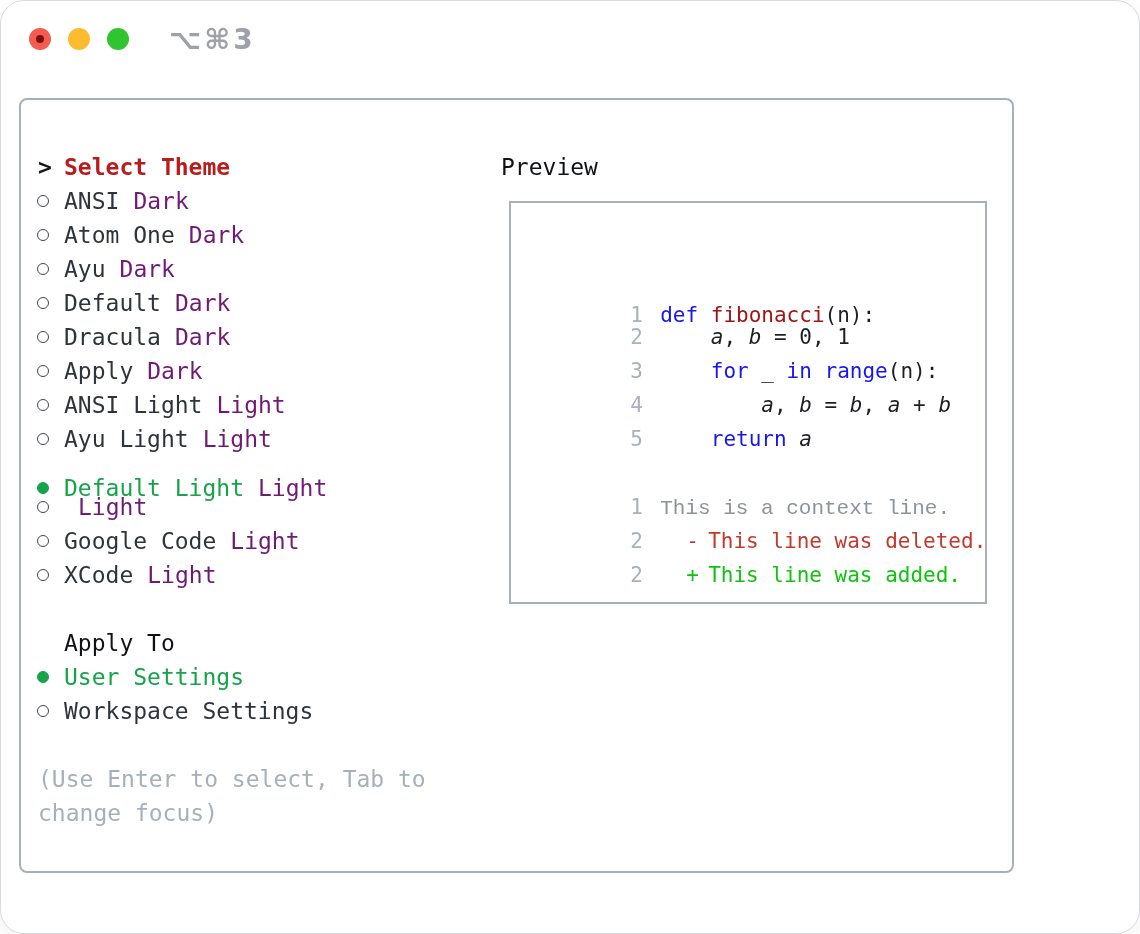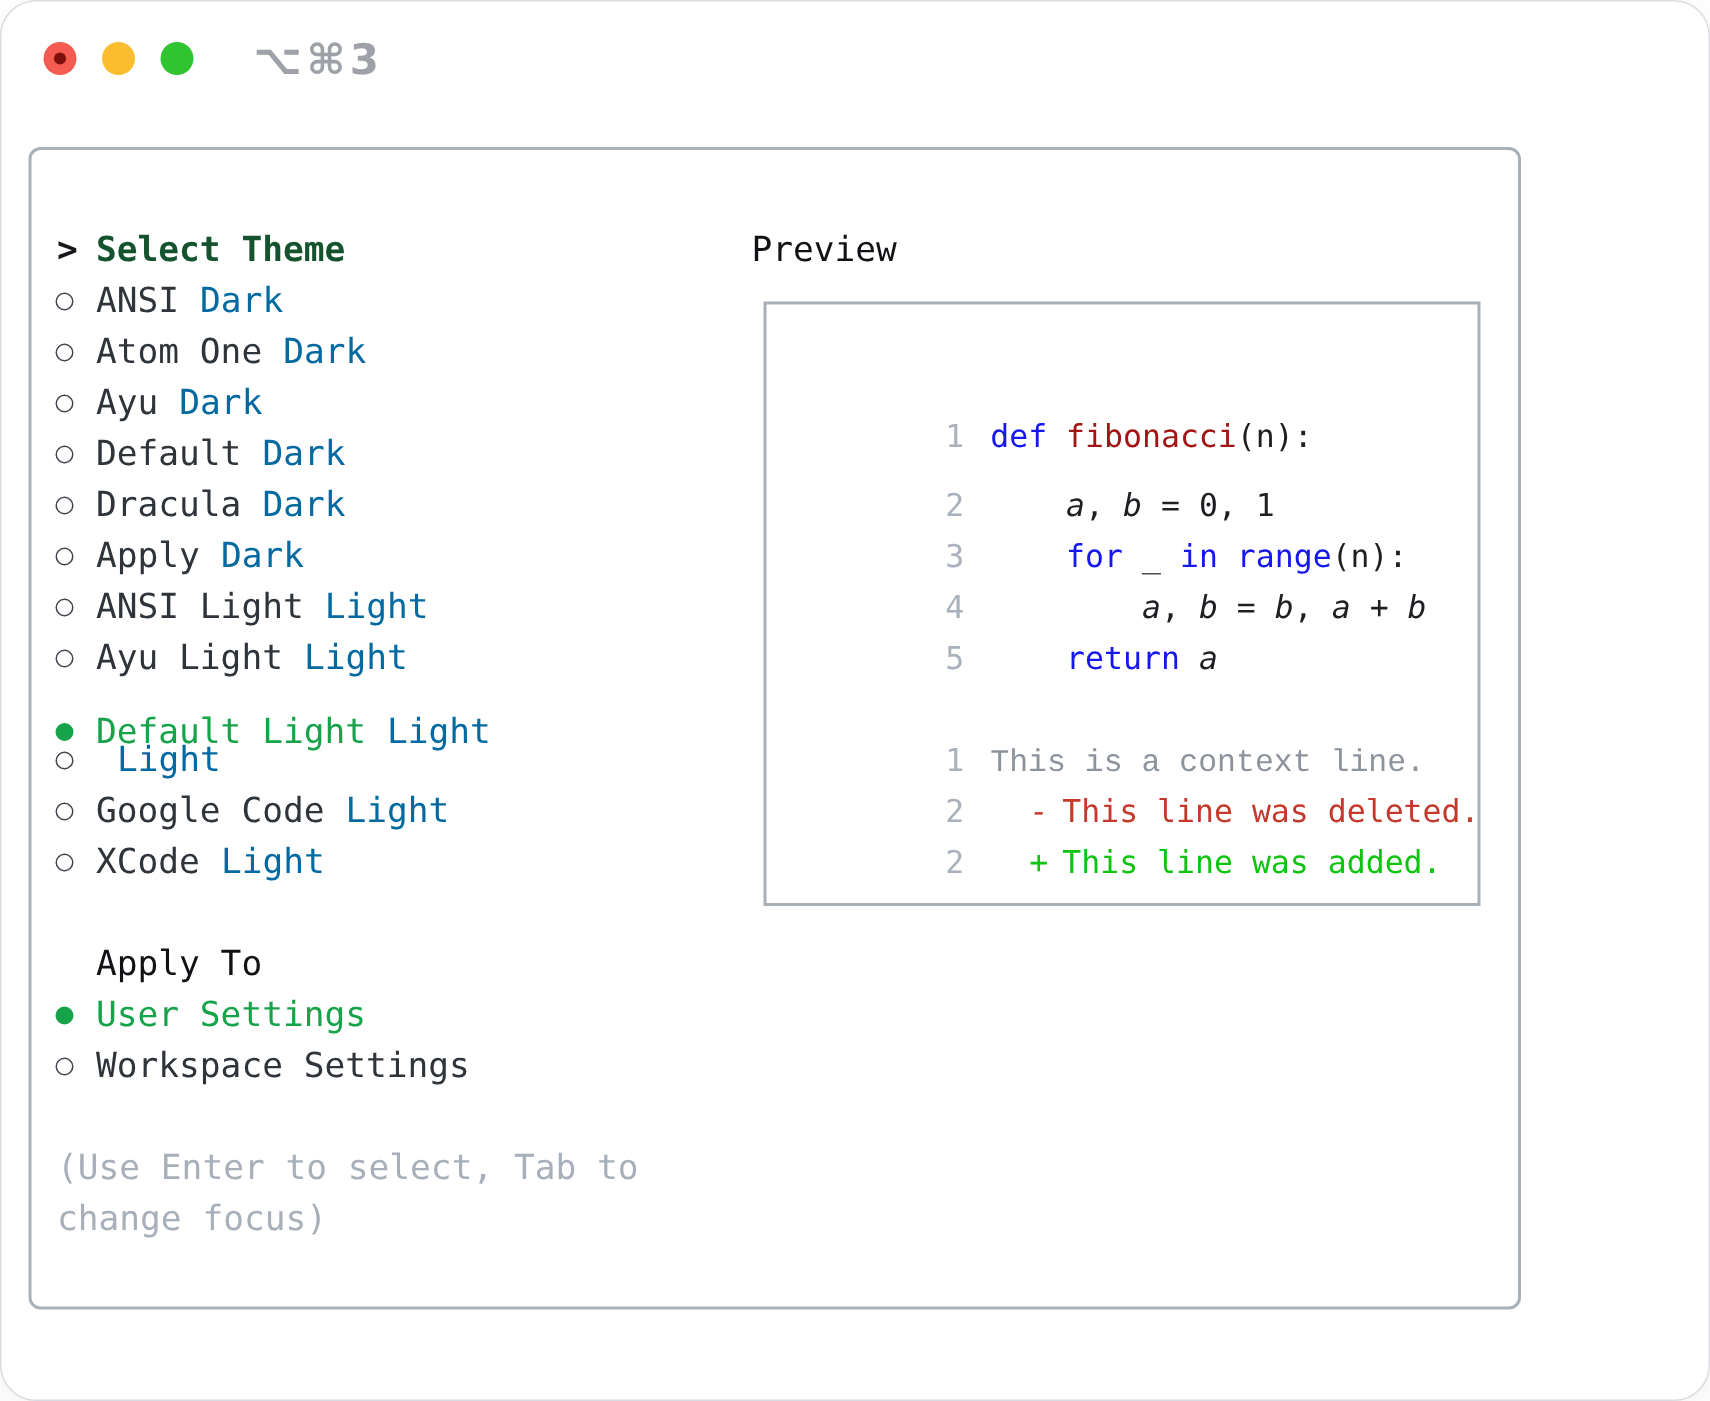--- a/index.html
+++ b/index.html
@@ -16,22 +16,22 @@
   .shortcut{position:absolute;left:168px;top:22px;font-size:28px;font-weight:600;color:#9ea2a8;letter-spacing:3px;}
   
   .panel{position:absolute;left:18px;top:97px;width:995px;height:775px;box-sizing:border-box;
          border:2px solid #a9b0b8;border-radius:8px;background:#fff;}
   .mono{font-family:"DejaVu Sans Mono","Liberation Mono",monospace;}
   .row{position:absolute;left:15px;height:34px;font-size:23px;color:#2f343b;display:flex;align-items:center;white-space:pre;}
   .marker{flex:0 0 28px;width:28px;display:flex;align-items:center;}
   .prompt{font-weight:bold;color:#15171a;padding-left:2px;}
   .radio{width:12px;height:12px;border:1.5px solid #41464d;border-radius:50%;margin-left:1px;box-sizing:border-box;}
   .radio.filled{background:#16a34a;border-color:#16a34a;}
-  .title-txt{font-weight:bold;color:#14532d;}
-  .variant{color:#0369a1;margin-left:14px;}
+  .title-txt{font-weight:bold;color:#b91c1c;}
+  .variant{color:#701a75;margin-left:14px;}
   .sel-green{color:#16a34a;}
   .help-row{left:17px;color:#a7afba;}
   
   .preview-title{position:absolute;left:480px;top:50px;height:34px;line-height:34px;font-size:23px;font-weight:normal;color:#101215;}
   .preview-box{position:absolute;left:488px;top:101px;width:478px;height:403px;box-sizing:border-box;
                border:2px solid #a9b0b8;background:#fff;}
   .crow{position:absolute;left:0;height:34px;line-height:34px;font-size:21px;white-space:pre;padding-left:18px;}
   .lnum{display:inline-block;width:30px;color:#a9b1bc;}
   .kw{color:#1616ee;}
   .fn{color:#a31515;}
@@ -134,21 +134,21 @@
       <span class="marker"><span class="radio"></span></span>
       <span>Workspace Settings</span>
     </div>
 
     <div class="row help-row" style="top:662px">(Use Enter to select, Tab to</div>
     <div class="row help-row" style="top:696px">change focus)</div>
 
     <div class="preview-title mono">Preview</div>
 
     <div class="preview-box mono">
-      <div class="crow" style="top:37px">
+      <div class="crow" style="top:61px">
         <span class="lnum">1</span><span class="kw">def </span><span class="fn">fibonacci</span><span class="pl">(n):</span>
       </div>
       <div class="crow" style="top:83px">
         <span class="lnum">2</span><span class="pl">    </span><span class="vr">a</span><span class="pl">, </span><span class="vr">b</span><span class="pl"> = 0, 1</span>
       </div>
       <div class="crow" style="top:117px">
         <span class="lnum">3</span><span class="pl">    </span><span class="kw">for </span><span class="pl">_ </span><span class="kw">in range</span><span class="pl">(n):</span>
       </div>
       <div class="crow" style="top:151px">
         <span class="lnum">4</span><span class="pl">        </span><span class="vr">a</span><span class="pl">, </span><span class="vr">b</span><span class="pl"> = </span><span class="vr">b</span><span class="pl">, </span><span class="vr">a</span><span class="pl"> + </span><span class="vr">b</span>

